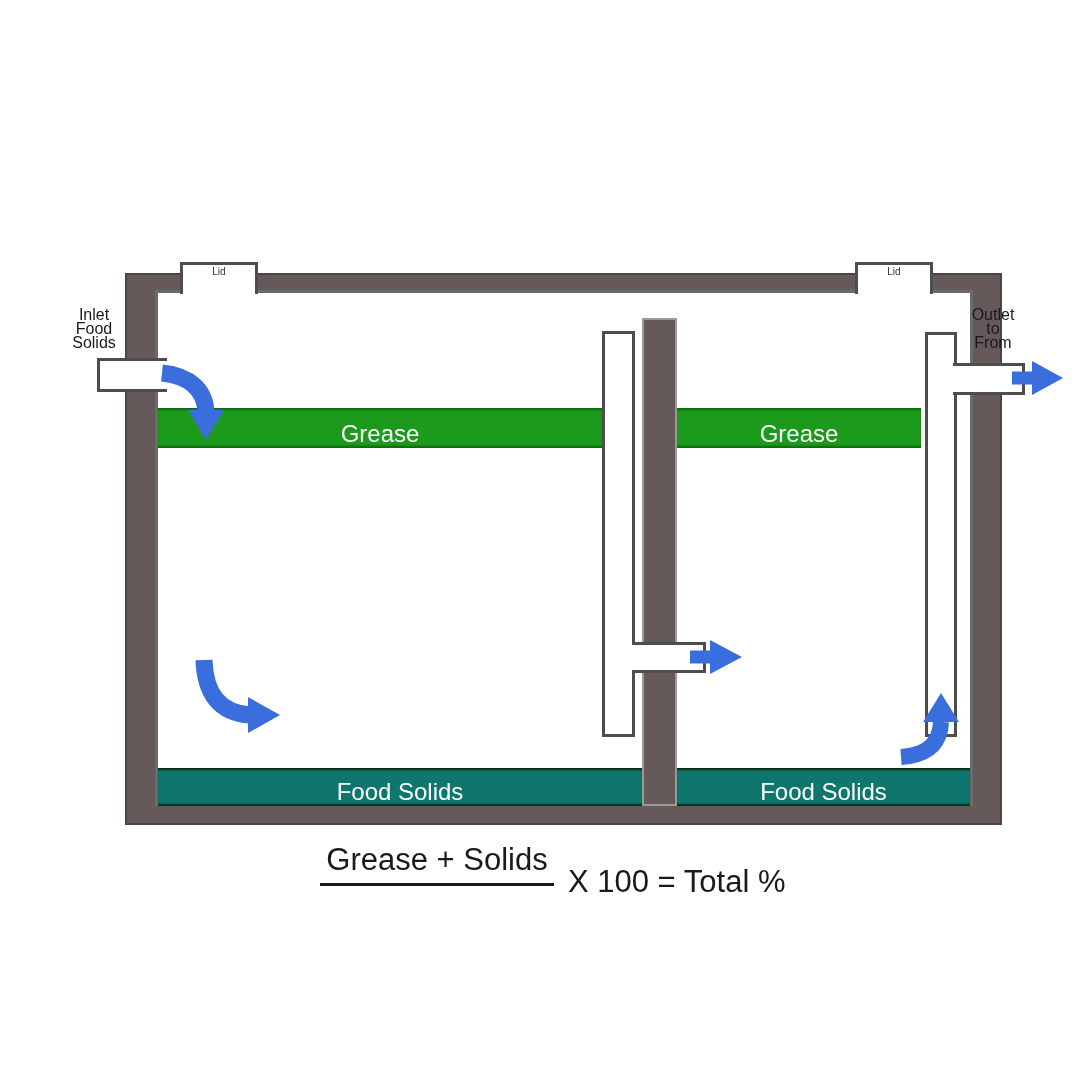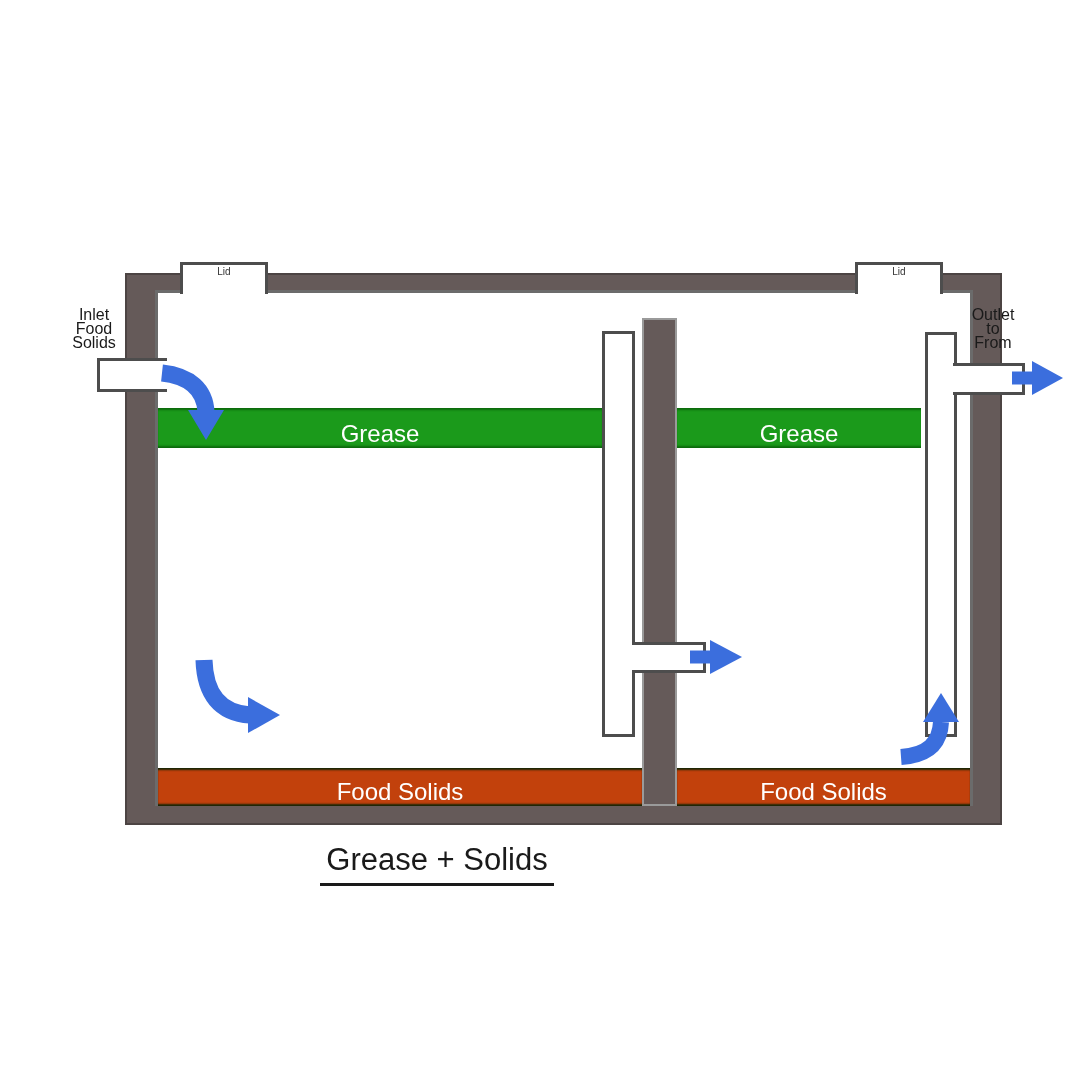--- a/index.html
+++ b/index.html
@@ -17,27 +17,27 @@
   .divider{position:absolute;left:642px;top:318px;width:35px;height:488px;
            background:#655a59;border:2px solid #9a9a9a;box-sizing:border-box;z-index:4;}
 
   
   .band{position:absolute;display:flex;align-items:flex-end;justify-content:center;
         color:#fff;font-size:24px;z-index:3;}
   .grease{background:#1b9a1b;height:40px;top:408px;
           box-shadow:inset 0 3px 2px -1px rgba(8,90,8,.75), inset 0 -3px 2px -1px rgba(8,90,8,.75);}
   .grease-left{left:158px;width:444px;}
   .grease-right{left:677px;width:244px;}
-  .solids{background:#c2410c;height:38px;top:768px;
+  .solids{background:#0f766e;height:38px;top:768px;
           box-shadow:inset 0 3px 2px -1px rgba(5,35,5,.9), inset 0 -3px 2px -1px rgba(5,35,5,.9);}
   .solids-left{left:158px;width:484px;}
   .solids-right{left:677px;width:293px;}
 
   
-  .lid{position:absolute;top:262px;width:88px;height:32px;background:#fff;
+  .lid{position:absolute;top:262px;width:78px;height:32px;background:#fff;
        border:3px solid #4d4d4d;border-bottom:none;box-sizing:border-box;z-index:5;
        text-align:center;font-size:10px;line-height:13px;color:#333;}
   .lid-left{left:180px;}
   .lid-right{left:855px;}
 
   
   .pipe{position:absolute;background:#fff;box-sizing:border-box;z-index:5;}
   .pipe-inlet{left:97px;top:358px;width:70px;height:34px;
               border:3px solid #4d4d4d;border-right:none;}
   .pipe-baffle{left:602px;top:331px;width:33px;height:406px;border:3px solid #4d4d4d;}
@@ -131,14 +131,15 @@
       <polygon points="1032,361 1032,395 1063,378" stroke="none"></polygon>
     </g>
     <g fill="#3b6edd" stroke="#3b6edd">
       <path d="M901,757 C928,755 940,743 941,722" fill="none" stroke-width="16"></path>
       <polygon points="923,722 959,722 941,693" stroke="none"></polygon>
     </g>
   </svg>
 
   <div class="formula-num">Grease + Solids</div>
   <div class="formula-bar"></div>
+  <div class="formula-suffix">X 100 = Total %</div>
 
 </div>
 
 </body></html>

